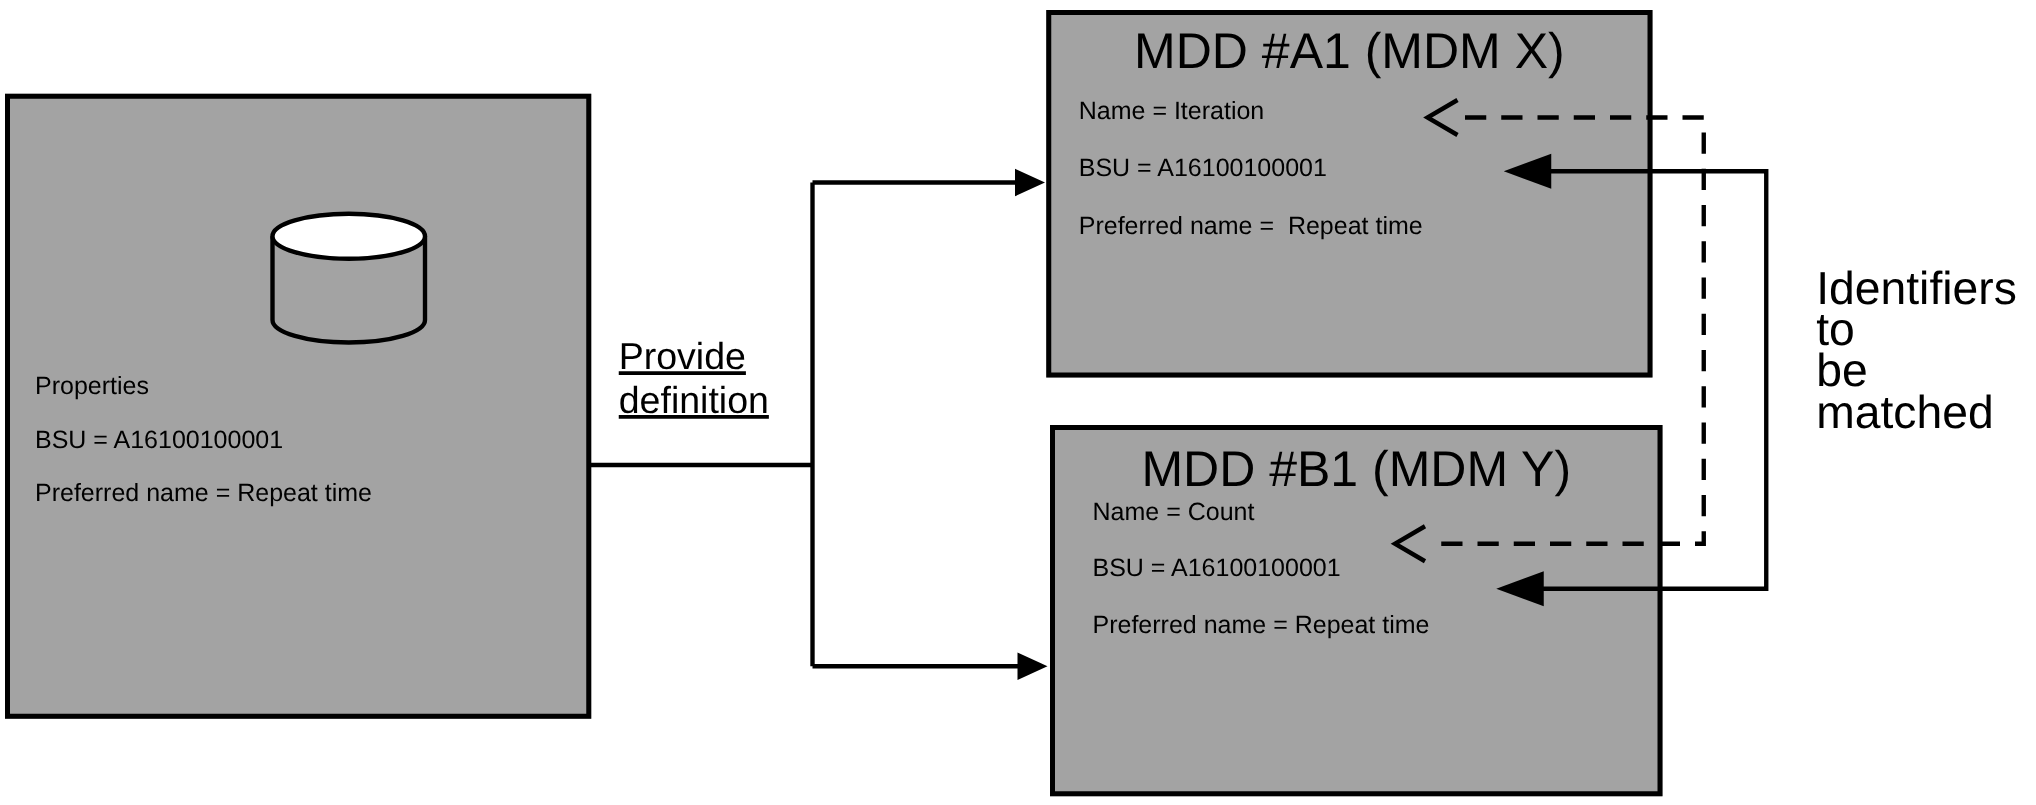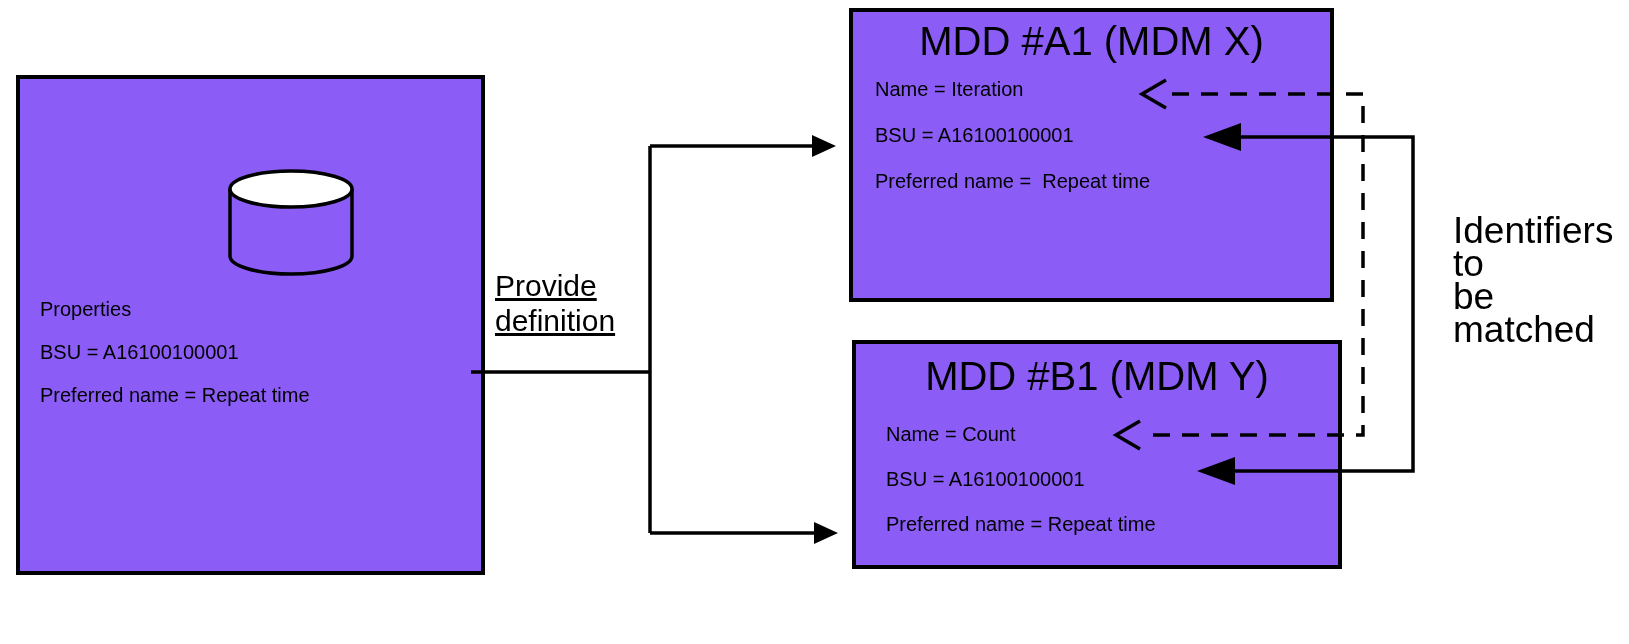--- a/index.html
+++ b/index.html
@@ -12,47 +12,46 @@
     width: 1629px;
     height: 644px;
     background: #ffffff;
     font-family: "Liberation Sans", "DejaVu Sans", sans-serif;
     color: #000000;
     overflow: hidden;
   }
   .box {
     position: absolute;
     border: 4px solid #000000;
-    background: #8b5cf6;
+    background: #a3a3a3;
     box-sizing: border-box;
-    margin-left: 12px;
   }
   .plib-box   { left: 4px;   top: 75px;  width: 469px; height: 500px; }
   .mdda-box   { left: 837px; top: 8px;   width: 485px; height: 294px; }
-  .mddb-box   { left: 840px; top: 340px; width: 490px; height: 229px; }
+  .mddb-box   { left: 840px; top: 340px; width: 490px; height: 297px; }
 
   .box-title {
     position: absolute;
     font-size: 40px;
     line-height: 1;
     white-space: nowrap;
     letter-spacing: 0;
   }
   .plib-title { left: 150px; top: 26px; }
   .mdda-title { left: 0; right: 0; top: 9px;  text-align: center; }
   .mddb-title { left: 0; right: 0; top: 12px; text-align: center; }
 
   .box-lines {
     position: absolute;
     font-size: 20px;
   }
   .box-lines div { white-space: pre-wrap; }
   .plib-lines { left: 20px; top: 209px; line-height: 43px; }
   .mdda-lines { left: 22px; top: 54px;  line-height: 46px; }
-  .mddb-lines { left: 30px; top: 68px;  line-height: 45px; }
+  .mddb-lines { left: 30px; top: 44px;  line-height: 45px; }
 
   .cylinder {
     position: absolute;
     left: 207px;
     top: 89px;
   }
 
   .float-label {
     position: absolute;
     font-size: 30px;

